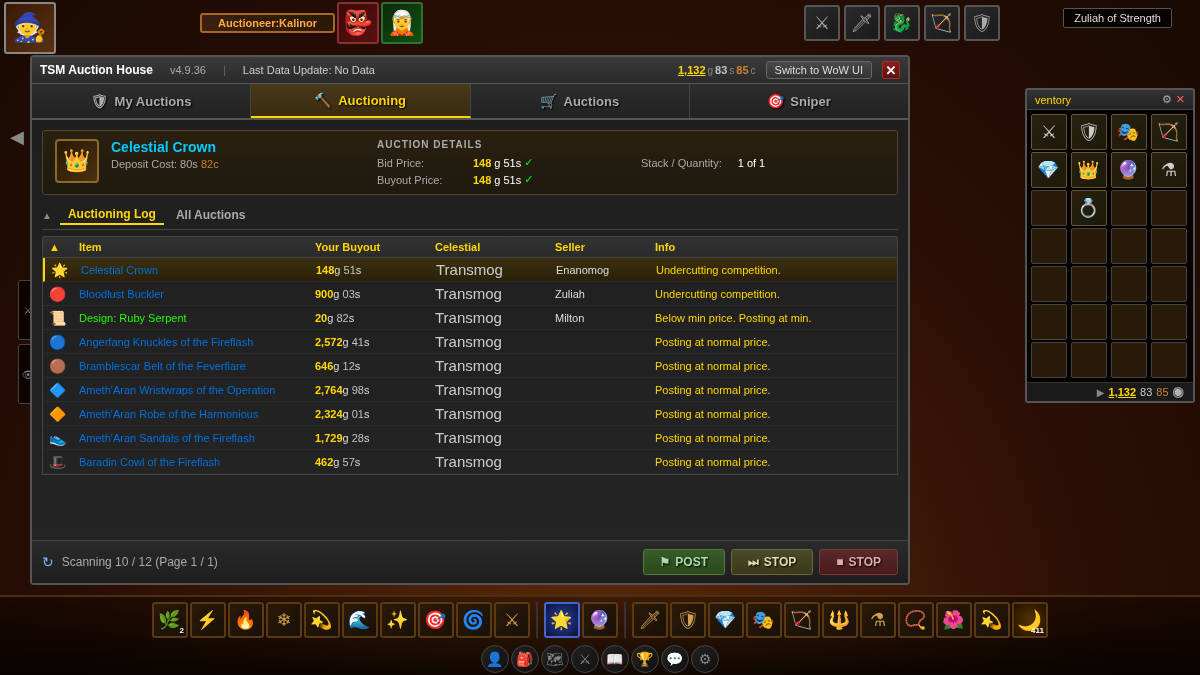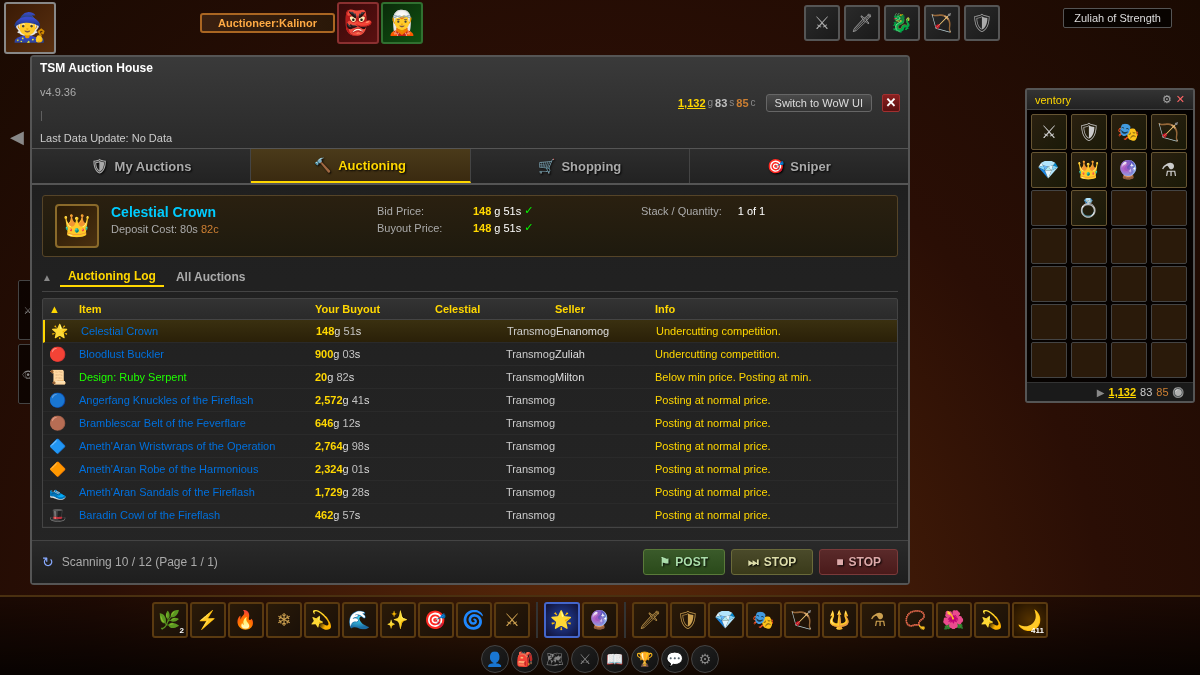--- a/index.html
+++ b/index.html
@@ -42,24 +42,24 @@
       border-bottom: 1px solid #555;
       padding: 4px 8px;
       display: flex;
       align-items: center;
       justify-content: space-between;
       border-radius: 2px 2px 0 0;
     }
 
     .ah-title-left {
       display: flex;
-      gap: 11px;
+      align-items: center;
+      gap: 17px;
       color: #ccc;
       font-size: 11px;
-      flex-direction: column;
     }
 
     .ah-title-left .title-name {
       color: #fff;
       font-weight: bold;
       font-size: 12px;
     }
 
     .ah-title-left .version {
       color: #aaa;
@@ -320,21 +320,21 @@
     .row-item-name {
       font-size: 11px;
       display: flex;
       align-items: center;
       gap: 4px;
     }
 
     .row-value { font-size: 11px; color: #ddd; }
     .row-value .g { color: #ffd700; font-weight: bold; }
 
-    .row-operation { font-size: 11px; color: #ccc; text-align: right; }
+    .row-operation { font-size: 15px; color: #ccc; }
     .row-seller { font-size: 11px; color: #ddd; }
 
     .row-info-green { color: #ffd700; font-size: 11px; }
 
     
     .ah-bottom {
       border-top: 1px solid #444;
       padding: 8px 10px;
       display: flex;
       align-items: center;
@@ -765,40 +765,41 @@
     <div class="ah-tab">
       <span class="tab-icon">🛡</span>
       <span>My Auctions</span>
     </div>
     <div class="ah-tab active">
       <span class="tab-icon">🔨</span>
       <span>Auctioning</span>
     </div>
     <div class="ah-tab">
       <span class="tab-icon">🛒</span>
-      <span>Shopping</span>
+      <span>Auctions</span>
     </div>
     <div class="ah-tab">
       <span class="tab-icon">🎯</span>
       <span>Sniper</span>
     </div>
   </div>
 
   <div class="ah-content">
 
     <div class="item-detail">
       <div class="item-icon-container">👑</div>
       <div class="item-info">
         <div class="item-name">Celestial Crown</div>
         <div class="item-deposit">
           <span>Deposit Cost:</span>
           <span> 80s </span><span class="copper">82c</span>
         </div>
       </div>
       <div class="auction-details">
+        <div class="auction-details-title">AUCTION DETAILS</div>
         <div class="detail-grid">
           <div class="detail-row">
             <span class="detail-label">Bid Price:</span>
             <span class="detail-value">
               <span class="gold">148</span>g
               <span>51s</span>
               <span class="check">✓</span>
             </span>
           </div>
           <div class="detail-row">

